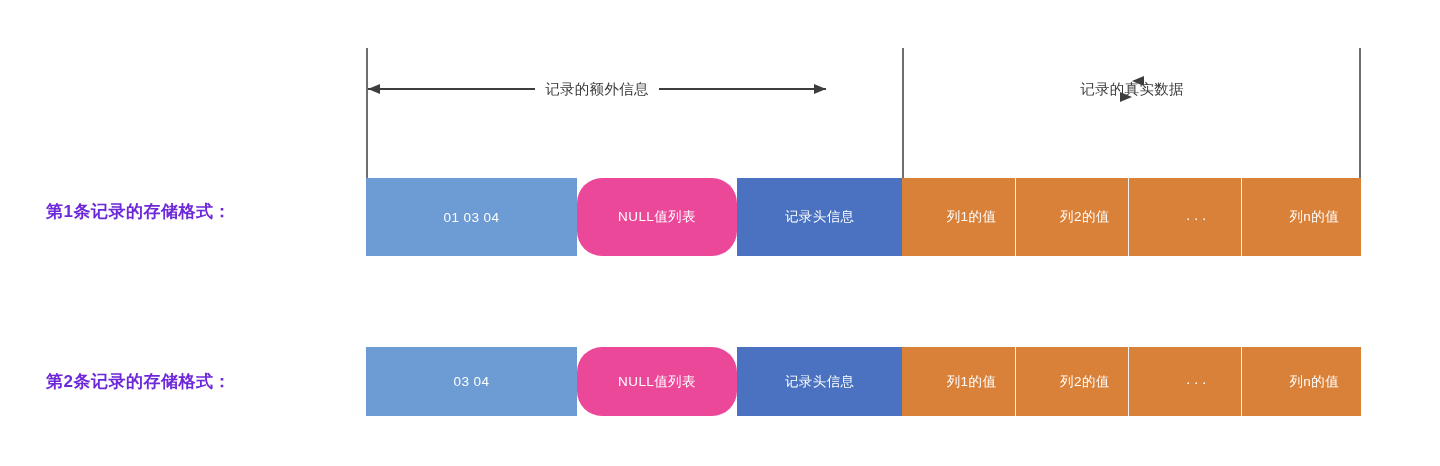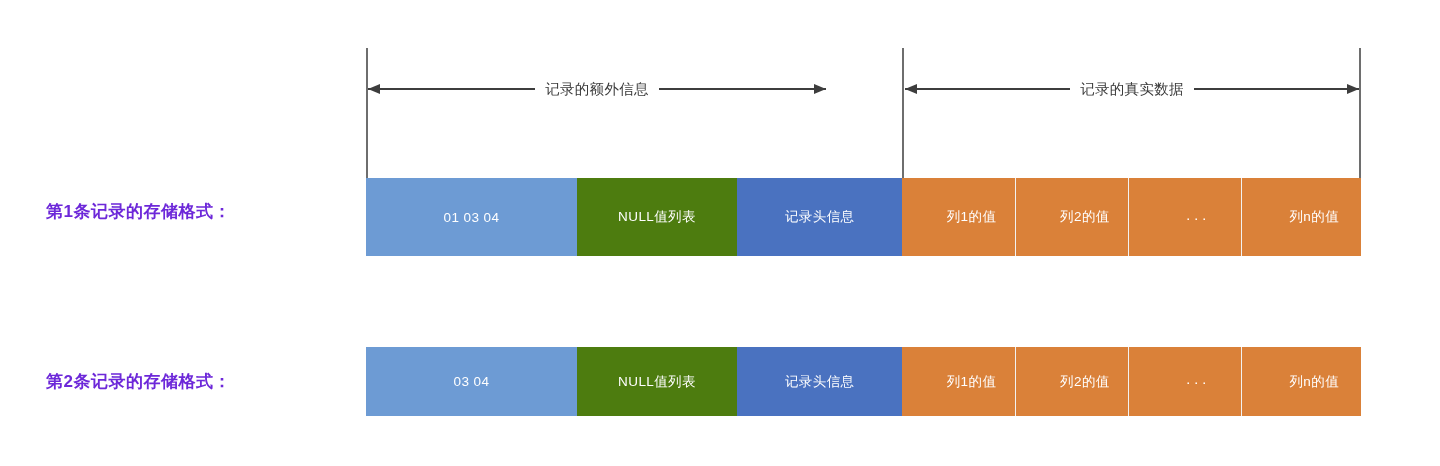--- a/index.html
+++ b/index.html
@@ -35,21 +35,21 @@
 
   
   .span {
     position: absolute;
     top: 80px;
     height: 18px;
     display: flex;
     align-items: center;
   }
   .span-extra { left: 368px; width: 458px; }
-  .span-real  { left: 905px; width: 454px; }
+  .span-real  { left: 905px; width: 454px; flex-direction: column; }
 
   .span-line {
     flex: 1 1 auto;
     height: 2px;
     background: #3d3d3d;
     position: relative;
   }
   .arrow-left, .arrow-right {
     position: absolute;
     top: 50%;
@@ -110,21 +110,21 @@
     justify-content: center;
     box-sizing: border-box;
     color: #ffffff;
     font-size: 13.5px;
     letter-spacing: 0.4px;
     text-align: left;
     overflow: hidden;
     white-space: nowrap;
   }
   .cell.c-extra-blue  { background: #6d9bd4; }
-  .cell.c-null-green  { background: #4d7c0f; }
+  .cell.c-null-green  { background: #ec4899; border-radius: 25px; }
   .cell.c-head-blue   { background: #4a72c0; }
   .cell.c-data-orange { background: #da8139; padding-left: 26px; }
   .cell.c-data-orange + .cell.c-data-orange {
     border-left: 1.5px solid #f2f2f2;
   }
 
   .cell.dots {
     letter-spacing: 3px;
     font-size: 15px;
   }

